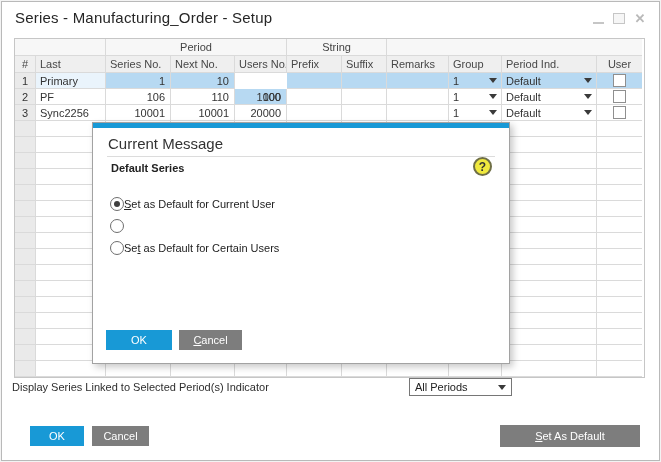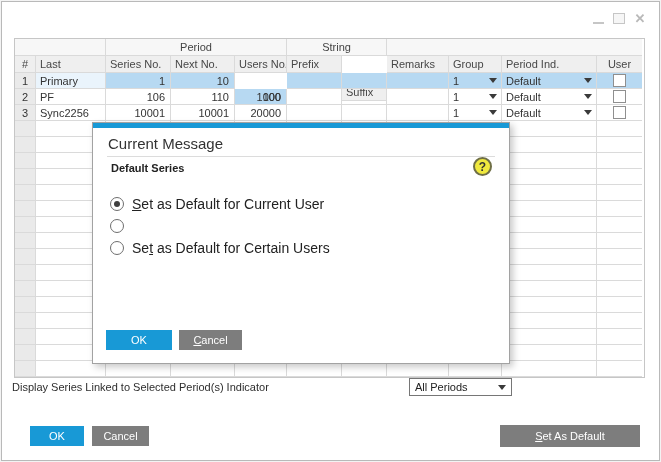--- a/index.html
+++ b/index.html
@@ -46,31 +46,32 @@
   
   .modal{position:absolute;left:90px;top:120px;width:416px;height:240px;background:#fff;border:1px solid #a2a2a2;box-shadow:3px 3px 7px rgba(0,0,0,.22);z-index:5}
   .modal-topbar{position:absolute;left:0;top:0;width:100%;height:5px;background:#1899d6}
   .modal-title{position:absolute;left:15px;top:12px;font-size:15px;color:#333}
   .modal-sep{position:absolute;left:14px;top:33px;width:388px;border-top:1px solid #dcdcdc}
   .modal-subtitle{position:absolute;left:18px;top:39px;font-size:11px;font-weight:bold;color:#222}
   .help{position:absolute;left:380px;top:34px;width:19px;height:19px;border-radius:50%;background:#f0e93e;border:2px solid #6f6f46;box-sizing:border-box;display:flex;align-items:center;justify-content:center;font-size:12px;font-weight:bold;color:#333;cursor:default}
   .opt{position:absolute;left:17px;height:14px;display:flex;align-items:center;cursor:default}
   .radio{width:12px;height:12px;border:1px solid #6e6e6e;border-radius:50%;background:#fff;position:relative;flex:none;box-sizing:content-box}
   .radio.sel::after{content:'';position:absolute;left:3px;top:3px;width:6px;height:6px;background:#3f3f3f;border-radius:50%}
-  .opt label{margin-left:8px;font-size:14px;color:#222}
+  .opt label{margin-left:0;font-size:11px;color:#222}
   .modal-ok{left:13px;top:207px;width:66px}
   .modal-cancel{left:86px;top:207px;width:63px}
   u{text-underline-offset:1px}
 </style>
 </head>
 <body>
 
 <div class="window">
 
   <div class="titlebar">
+    <div class="title">Series - Manufacturing_Order - Setup</div>
     <div class="winbtn btn-min">
         <div class="min-glyph"></div>
       </div>
     <div class="winbtn btn-max">
         <div class="max-glyph"></div>
       </div>
     <div class="winbtn btn-close">
         <span class="close-glyph">✕</span>
       </div>
   </div>
@@ -82,21 +83,21 @@
         <div class="c" style="width: 100px; flex: 0 0 auto;">String</div>
         <div class="c" style="width: 255px; flex: 0 0 auto;"></div>
       </div>
       <div class="trow hrow">
         <div class="c center" style="width: 21px; flex: 0 0 auto;">#</div>
         <div class="c" style="width: 70px; flex: 0 0 auto;">Last</div>
         <div class="c" style="width: 65px; flex: 0 0 auto;">Series No.</div>
         <div class="c" style="width: 64px; flex: 0 0 auto;">Next No.</div>
         <div class="c" style="width: 52px; flex: 0 0 auto;">Users No.</div>
         <div class="c" style="width: 55px; flex: 0 0 auto;">Prefix</div>
-        <div class="c" style="width: 45px; flex: 0 0 auto; margin-top: 28px;">Suffix</div>
+        <div class="c" style="width: 45px; flex: 0 0 auto;">Suffix</div>
         <div class="c" style="width: 62px; flex: 0 0 auto;">Remarks</div>
         <div class="c" style="width: 53px; flex: 0 0 auto;">Group</div>
         <div class="c" style="width: 95px; flex: 0 0 auto;">Period Ind.</div>
         <div class="c center" style="width: 45px; flex: 0 0 auto;">User</div>
       </div>
       <div class="trow body selrow">
         <div class="c rownum" style="width: 21px; flex: 0 0 auto;">1</div>
         <div class="c activecell" style="width: 70px; flex: 0 0 auto;">Primary</div>
         <div class="c right sel" style="width: 65px; flex: 0 0 auto;">1</div>
         <div class="c right sel" style="width: 64px; flex: 0 0 auto;">10</div>

